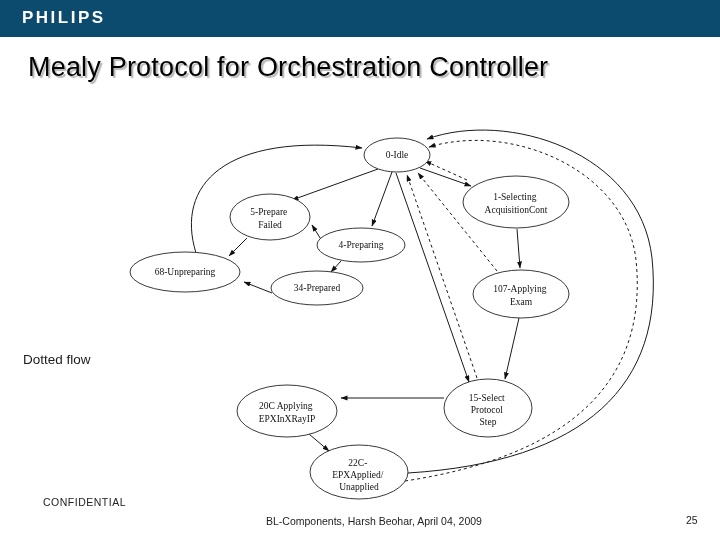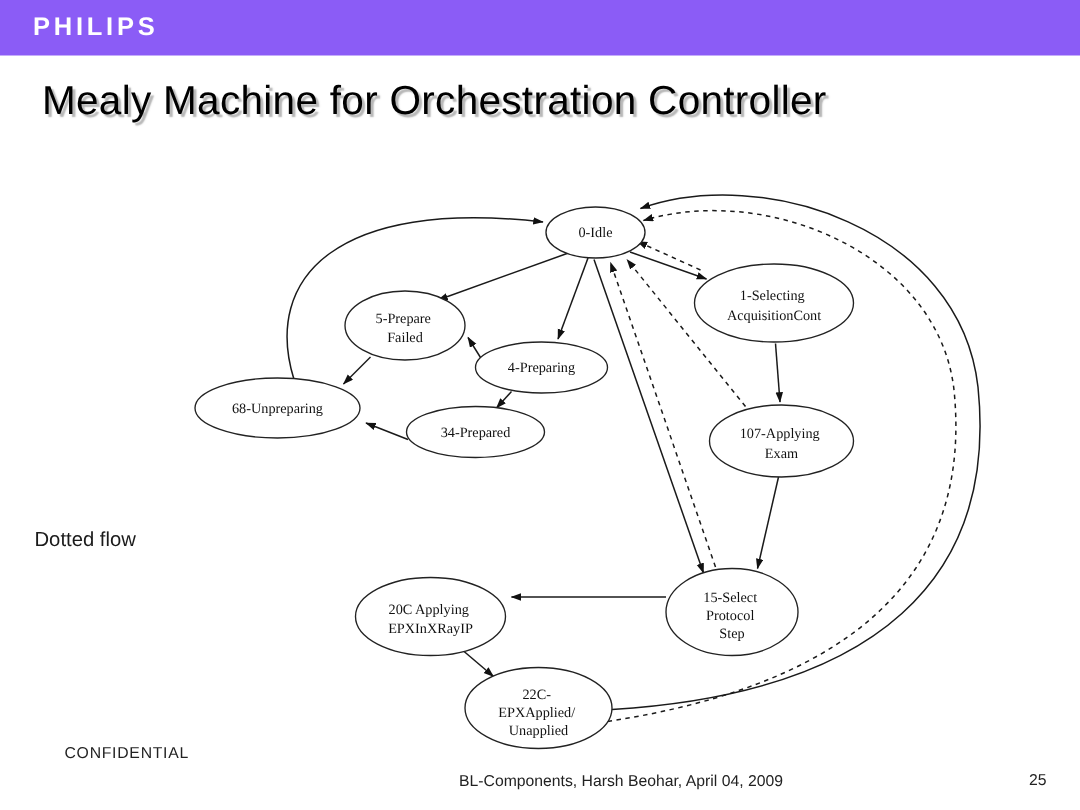--- a/index.html
+++ b/index.html
@@ -1,52 +1,52 @@
 <!DOCTYPE html>
 <html><head>
 <meta charset="utf-8">
 <style>
   html,body{margin:0;padding:0;background:#fff;}
   .slide{
     position:relative;width:720px;height:540px;background:#ffffff;
     font-family:"Liberation Sans",sans-serif;overflow:hidden;
   }
-  .topbar{position:absolute;left:0;top:0;width:720px;height:37px;background:#8b5cf6;}
+  .topbar{position:absolute;left:0;top:0;width:720px;height:37px;background:#0c4a6e;}
   .logo{
     position:absolute;left:22px;top:8px;color:#ffffff;font-weight:bold;
     font-size:17px;letter-spacing:2.5px;
   }
   .title{
     position:absolute;left:28px;top:52px;font-size:27px;color:#000;
     letter-spacing:0.2px;text-shadow:2px 2px 1px rgba(110,110,110,0.5);
     white-space:nowrap;
   }
   .note{
     position:absolute;left:23px;top:350px;font-size:13.5px;line-height:19px;
     color:#1b1b1b;
   }
   .footer-left{position:absolute;left:43px;top:496px;font-size:10.5px;color:#222;letter-spacing:0.5px;}
-  .footer-center{position:absolute;left:266px;top:515px;font-size:10.5px;color:#222;margin-left:40px;}
+  .footer-center{position:absolute;left:266px;top:515px;font-size:10.5px;color:#222;}
   .footer-page{position:absolute;left:686px;top:514px;font-size:10.5px;color:#222;}
   svg.diagram{position:absolute;left:0;top:0;}
   .edge{fill:none;stroke:#1a1a1a;stroke-width:1;}
   .edge.dashed{stroke-dasharray:3 3;}
   .node-ellipse{fill:#ffffff;stroke:#222;stroke-width:0.9;}
   .node-label{font-family:"Liberation Serif",serif;font-size:9.5px;fill:#111;text-anchor:middle;}
 </style>
 </head>
 <body>
 
 <div class="slide">
 
   <div class="topbar">
     <div class="logo">PHILIPS</div>
   </div>
 
-  <div class="title">Mealy Machine for Orchestration Controller</div>
+  <div class="title">Mealy Protocol for Orchestration Controller</div>
 
   <div class="note">
     <div>Dotted flow</div>
   </div>
 
   <svg class="diagram" width="720" height="540" viewBox="0 0 720 540">
     <defs>
       <marker id="arr" markerWidth="8" markerHeight="6" refX="6.5" refY="2.5" orient="auto">
         <path d="M0,0 L7,2.5 L0,5 Z" fill="#111"></path>
       </marker>

